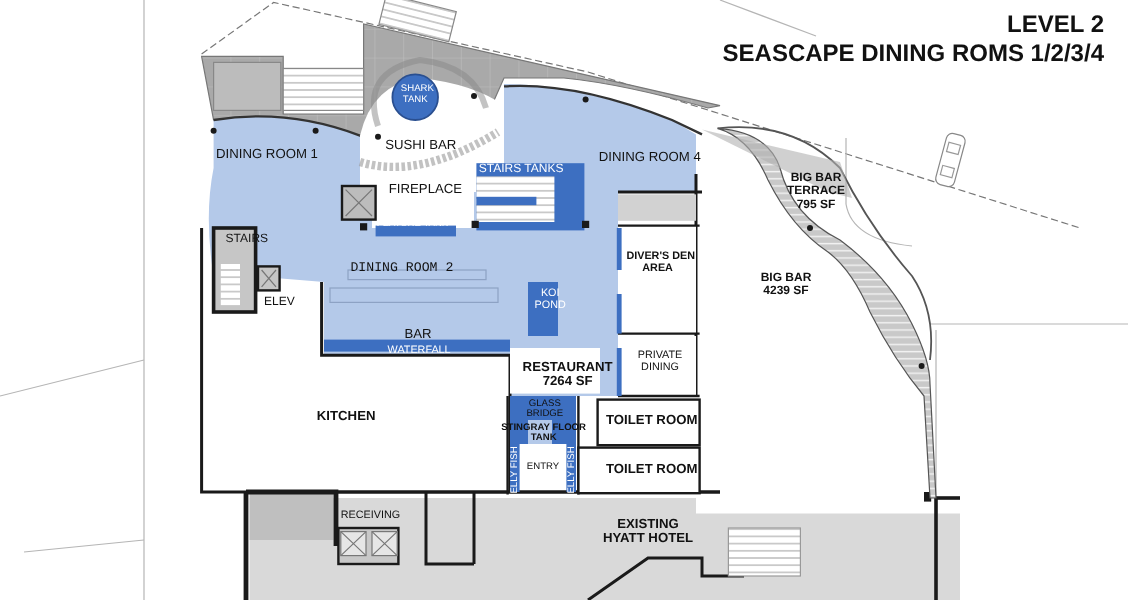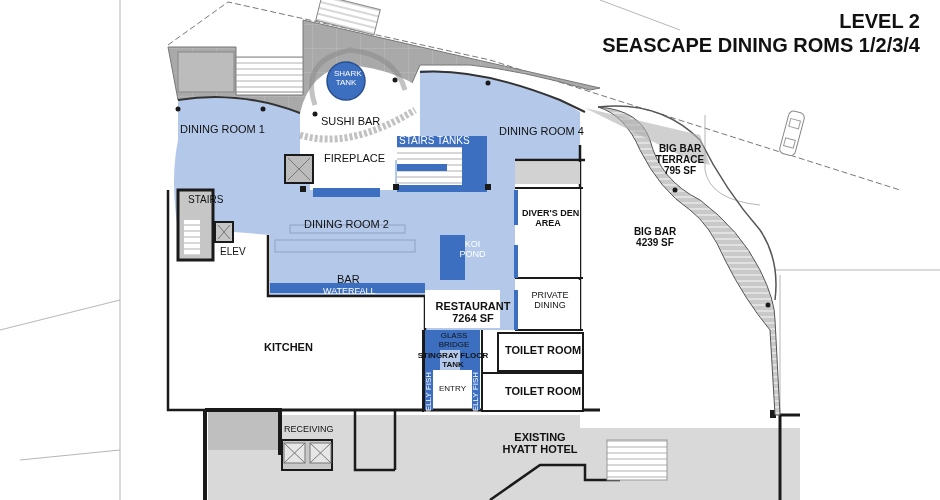--- a/index.html
+++ b/index.html
@@ -156,22 +156,22 @@
 <div class="lbl t8 w" style="left:334px;top:70px;width:24px;">
   <span>SHARK</span><br>
   <span>TANK</span>
 </div>
 <div class="lbl t11" style="left:324px;top:152px;">FIREPLACE</div>
 <div class="lbl t10 w" style="left:399px;top:135px;">STAIRS TANKS</div>
 <div class="lbl t8 w" style="left:314px;top:182px;">FEATURE TANK</div>
 <div class="lbl t11" style="left:499px;top:125px;">DINING ROOM 4</div>
 <div class="lbl t10" style="left:188px;top:194px;">STAIRS</div>
 <div class="lbl t10" style="left:220px;top:246px;text-align:center;">ELEV</div>
-<div class="lbl t11" style="left:304px;top:218px;">DINING ROOM 2</div>
-<div class="lbl t9 w" style="left:454px;top:239px;width:37px;">
+<div class="lbl t11" style="left:292px;top:218px;font-family:Liberation Mono, monospace;">DINING ROOM 2</div>
+<div class="lbl t9 w" style="left:440px;top:239px;width:37px;">
   <span>KOI</span><br>
   <span>POND</span>
 </div>
 <div class="lbl t11" style="left:337px;top:273px;">BAR</div>
 <div class="lbl t9 w" style="left:323px;top:286px;">WATERFALL</div>
 <div class="lbl t9 b" style="left:522px;top:208px;width:52px;">
   <span>DIVER'S DEN</span><br>
   <span>AREA</span>
 </div>
 <div class="lbl t9" style="left:530px;top:290px;width:40px;">

